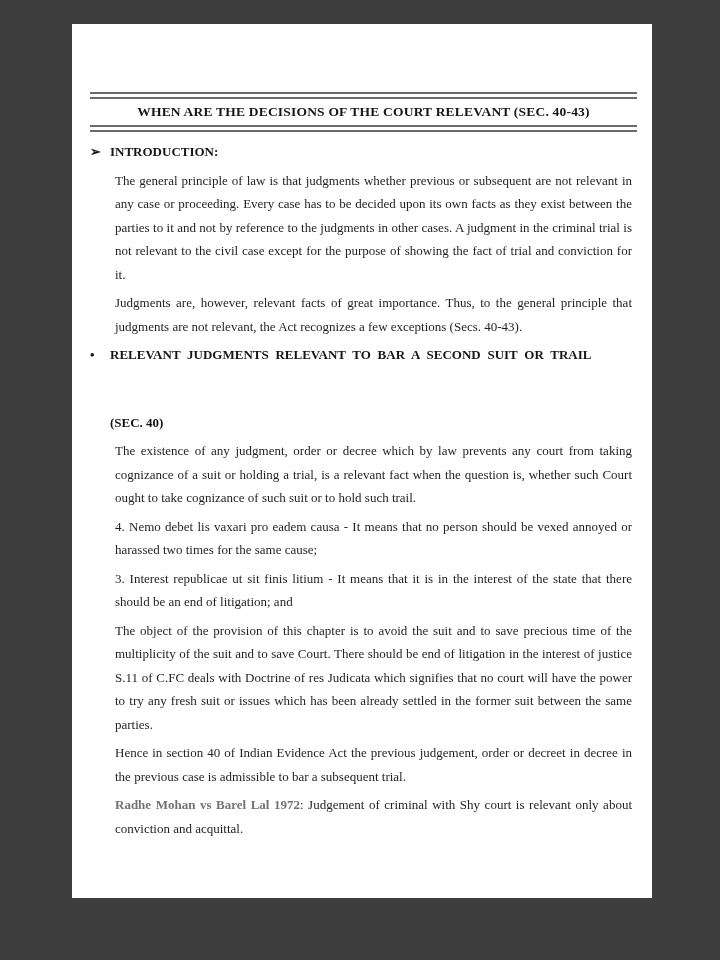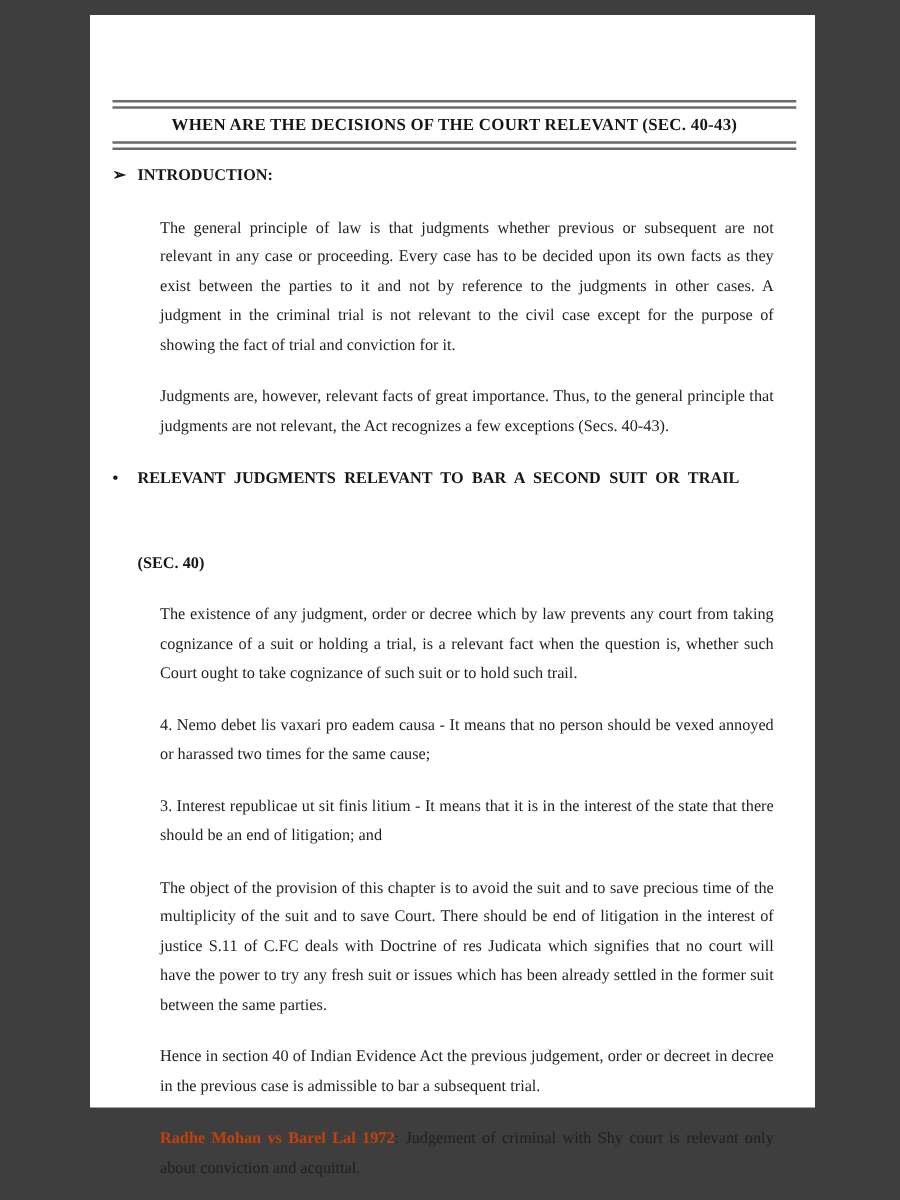--- a/index.html
+++ b/index.html
@@ -13,21 +13,21 @@
   }
   .canvas {
     position: relative;
     width: 720px;
     height: 960px;
     background: #3e3e3e;
   }
   .page {
     position: absolute;
     left: 72px;
-    top: 12px;
+    top: 24px;
     width: 580px;
     height: 874px;
     background: #ffffff;
     box-sizing: border-box;
     padding: 68px 15px 0 18px;
     color: #1f1f1f;
   }
   .rule {
     height: 3px;
     border-top: 2px solid #6a6a6a;
@@ -67,25 +67,25 @@
   .h-caps-line1 {
     display: block;
     word-spacing: 3.5px;
     white-space: nowrap;
   }
   .h-caps-line2 {
     display: block;
     margin-top: 44px;
   }
   p {
-    margin: 18px;
+    margin: 5px;
   }
   .lead {
     font-weight: bold;
-    color: #c2410c;
+    color: #737373;
   }
 </style>
 </head>
 <body>
 
 <div class="canvas">
   <div class="page">
 
     <div>
       <div class="rule"></div>

